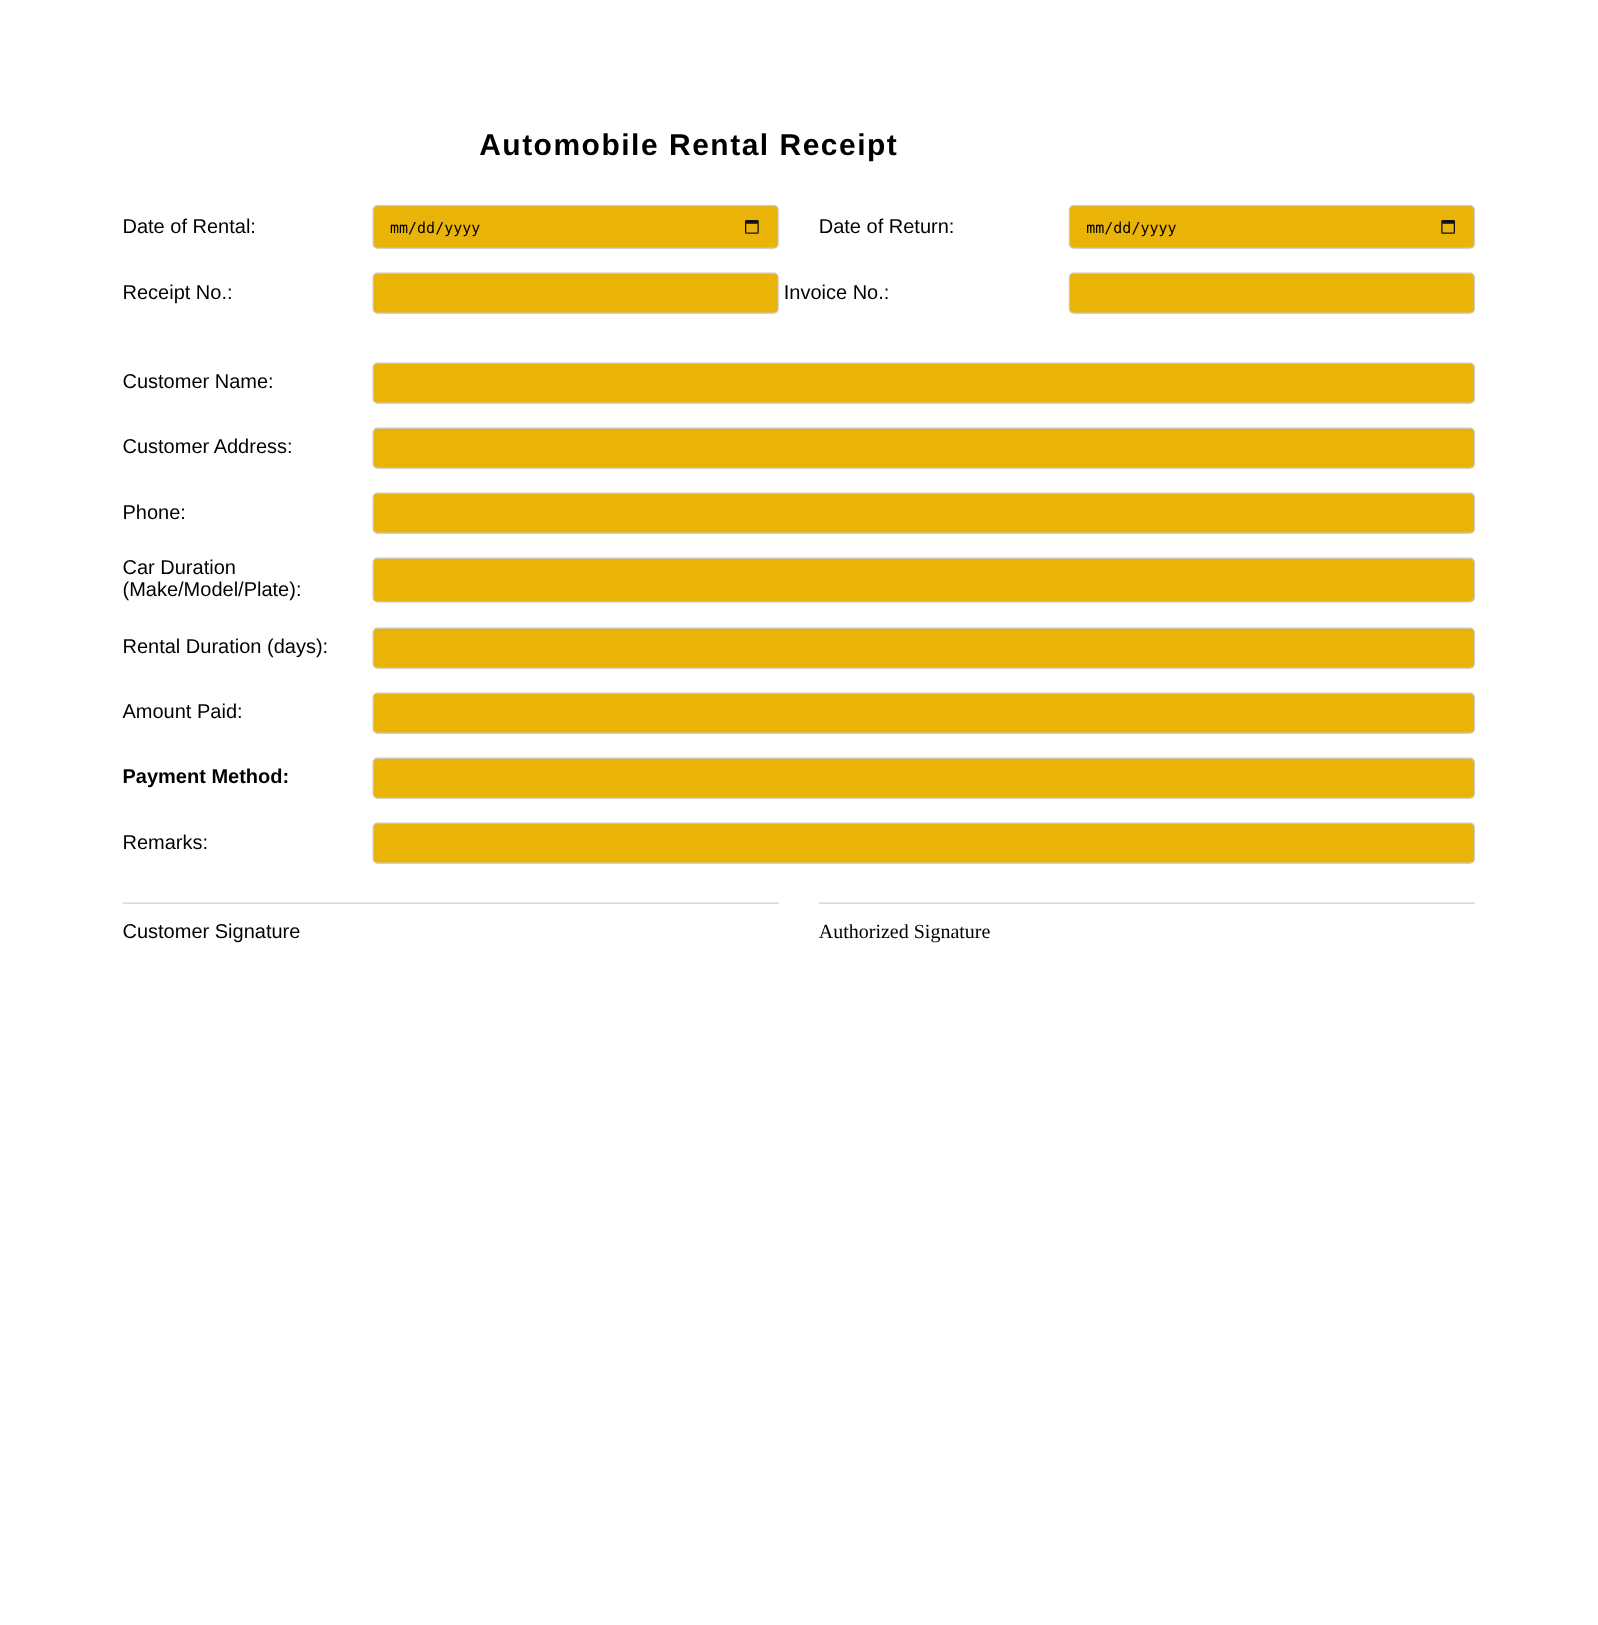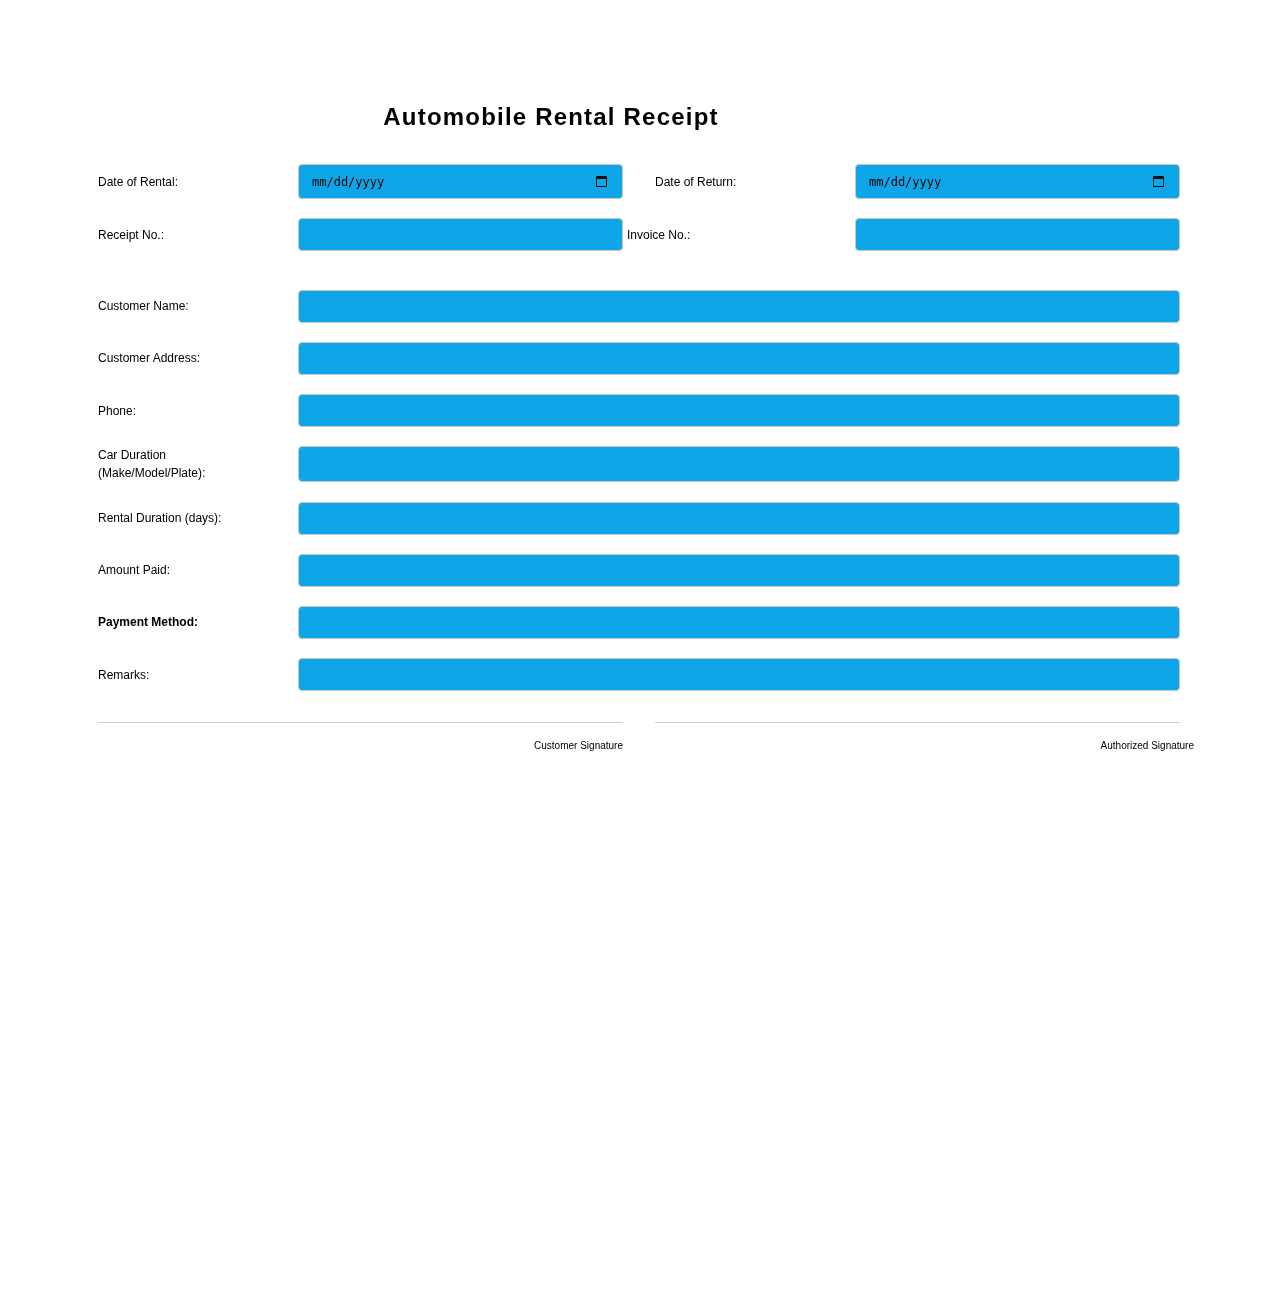--- a/index.html
+++ b/index.html
@@ -23,29 +23,29 @@
       left: 0;
       width: 1102px;
       text-align: center;
       font-size: 24px;
       font-weight: bold;
       letter-spacing: 1.2px;
       line-height: 32px;
     }
     .label {
       position: absolute;
-      font-size: 12px;
+      font-size: 16px;
       line-height: 18px;
       white-space: nowrap;
     }
     .field {
       position: absolute;
       border: 1px solid #c8c8c8;
       border-radius: 4px;
-      background: #0ea5e9;
+      background: #eab308;
       height: 33px;
     }
     .date-field {
       height: 35px;
     }
     .date-text {
       position: absolute;
       left: 13px;
       top: 9px;
       font-family: "DejaVu Sans Mono", monospace;
@@ -65,23 +65,23 @@
     }
     .sig-line {
       position: absolute;
       top: 722px;
       height: 1px;
       background: #cfcfcf;
     }
     .sig-label {
       position: absolute;
       top: 737px;
-      font-size: 10px;
+      font-size: 16px;
       line-height: 18px;
-      text-align: right;
+      text-align: left;
     }
   </style>
 </head>
 <body>
 
 <div class="page">
 
   <div class="title">Automobile Rental Receipt</div>
 
   <div class="label" style="left:98px; top:173px;">Date of Rental:</div>
@@ -124,15 +124,15 @@
   <div class="label" style="left:98px; top:613px;font-weight:bold;">Payment Method:</div>
   <div class="field" style="left:298px; top:606px; width:882px;"></div>
 
   <div class="label" style="left:98px; top:666px;">Remarks:</div>
   <div class="field" style="left:298px; top:658px; width:882px;"></div>
 
   <div class="sig-line" style="left:98px; width:525px;"></div>
   <div class="sig-label" style="left:98px; width:525px;">Customer Signature</div>
 
   <div class="sig-line" style="left:655px; width:525px;"></div>
-  <div class="sig-label" style="left:669px; width:525px;">Authorized Signature</div>
+  <div class="sig-label" style="left:655px; width:525px;font-family:Liberation Serif, serif;">Authorized Signature</div>
 
 </div>
 
 </body></html>

